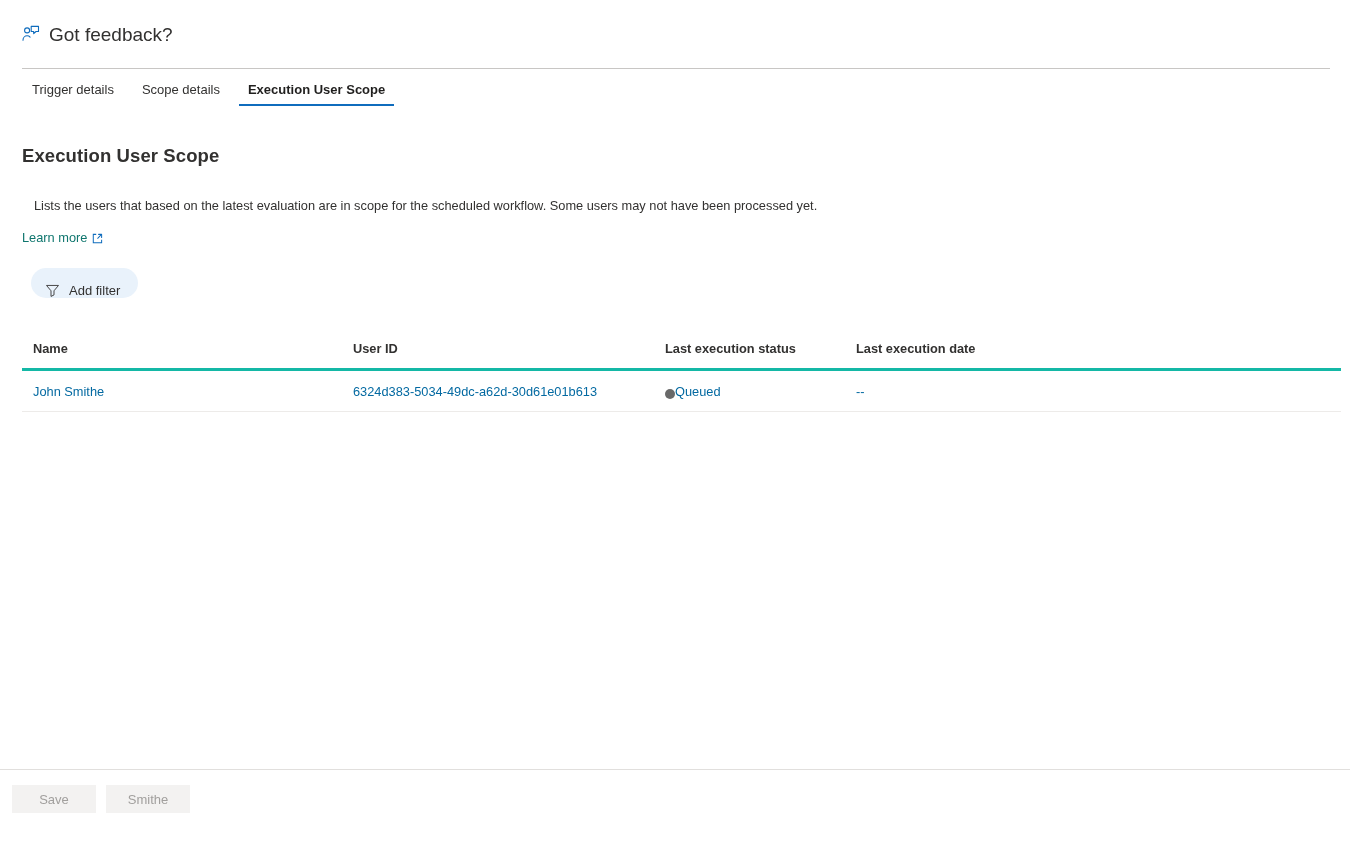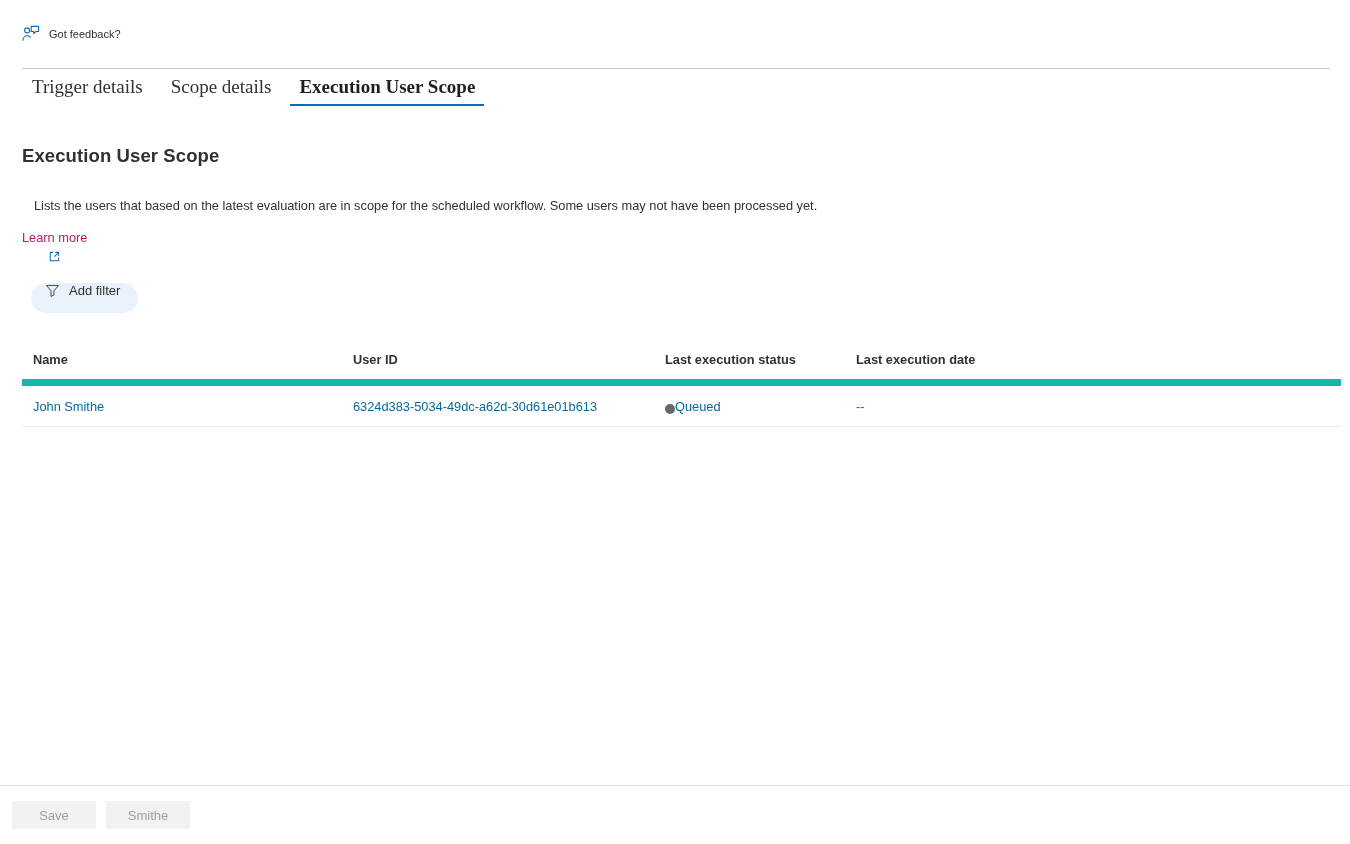--- a/index.html
+++ b/index.html
@@ -31,21 +31,21 @@
     gap: 9px;
     cursor: pointer;
   }
   .feedback-icon {
     width: 18px;
     height: 18px;
     display: block;
     flex: 0 0 auto;
   }
   .feedback-text {
-    font-size: 11px;
+    font-size: 19px;
     color: #323130;
     line-height: 1;
   }
   .top-divider {
     position: absolute;
     left: 22px;
     top: 68px;
     width: 1308px;
     height: 1px;
     background: #c8c6c4;
@@ -56,27 +56,27 @@
     display: flex;
     align-items: flex-end;
     height: 38px;
     padding-left: 18px;
     gap: 0px;
     box-sizing: border-box;
   }
   .tab {
     position: relative;
     padding: 0 14px 10px 14px;
-    font-size: 19px;
+    font-size: 13px;
     color: #323130;
     cursor: pointer;
     line-height: 1;
     background: none;
     border: none;
-    font-family: Liberation Serif, serif;
+    font-family: Liberation Sans, sans-serif;
   }
   .tab.active {
     font-weight: 600;
     color: #201f1e;
   }
   .tab.active::after {
     content: "";
     position: absolute;
     left: 5px;
     right: 5px;
@@ -100,37 +100,36 @@
     font-size: 12.8px;
     color: #323130;
     margin-top: 30px;
     line-height: 1.45;
     margin-left: 12px;
   }
   .learn-more {
     display: inline-flex;
     align-items: center;
     gap: 5px;
-    color: #be185d;
+    color: #0f766e;
     font-size: 12.8px;
     text-decoration: none;
     cursor: pointer;
     margin-top: 2px;
-    flex-direction: column;
   }
   .ext-icon { width: 11px; height: 11px; display: block; }
 
   
   .filter-row {
     margin-top: 22px;
     padding-left: 9px;
   }
   .add-filter {
     display: inline-flex;
-    align-items: flex-start;
+    align-items: flex-end;
     gap: 9px;
     background: #e9f2fb;
     border: none;
     border-radius: 16px;
     height: 30px;
     padding: 0 18px 0 14px;
     font-size: 13px;
     color: #323130;
     cursor: pointer;
     font-family: inherit;
@@ -143,21 +142,21 @@
     width: 1308px;
     border-collapse: collapse;
     table-layout: fixed;
   }
   .table th {
     text-align: left;
     font-size: 12.8px;
     font-weight: 600;
     color: #323130;
     padding: 0 0 12px 0;
-    border-bottom: 7px solid #14b8a6;
+    border-bottom: 3px solid #14b8a6;
   }
   .table td {
     font-size: 12.8px;
     color: #0369a1;
     padding: 13px 0 12px 0;
     border-bottom: 1px solid #edebe9;
     vertical-align: middle;
   }
   .col-name   { width: 320px; padding-left: 11px !important; }
   .col-userid { width: 312px; }
@@ -173,21 +172,21 @@
     height: 10px;
     border-radius: 50%;
     background: #696969;
     flex: 0 0 auto;
   }
 
   
   .footer {
     position: absolute;
     left: 0;
-    bottom: 0;
+    bottom: 16px;
     width: 1350px;
     height: 59px;
     border-top: 1px solid #e1dfdd;
     display: flex;
     align-items: center;
     padding-left: 12px;
     gap: 10px;
     box-sizing: border-box;
     background: #ffffff;
   }

